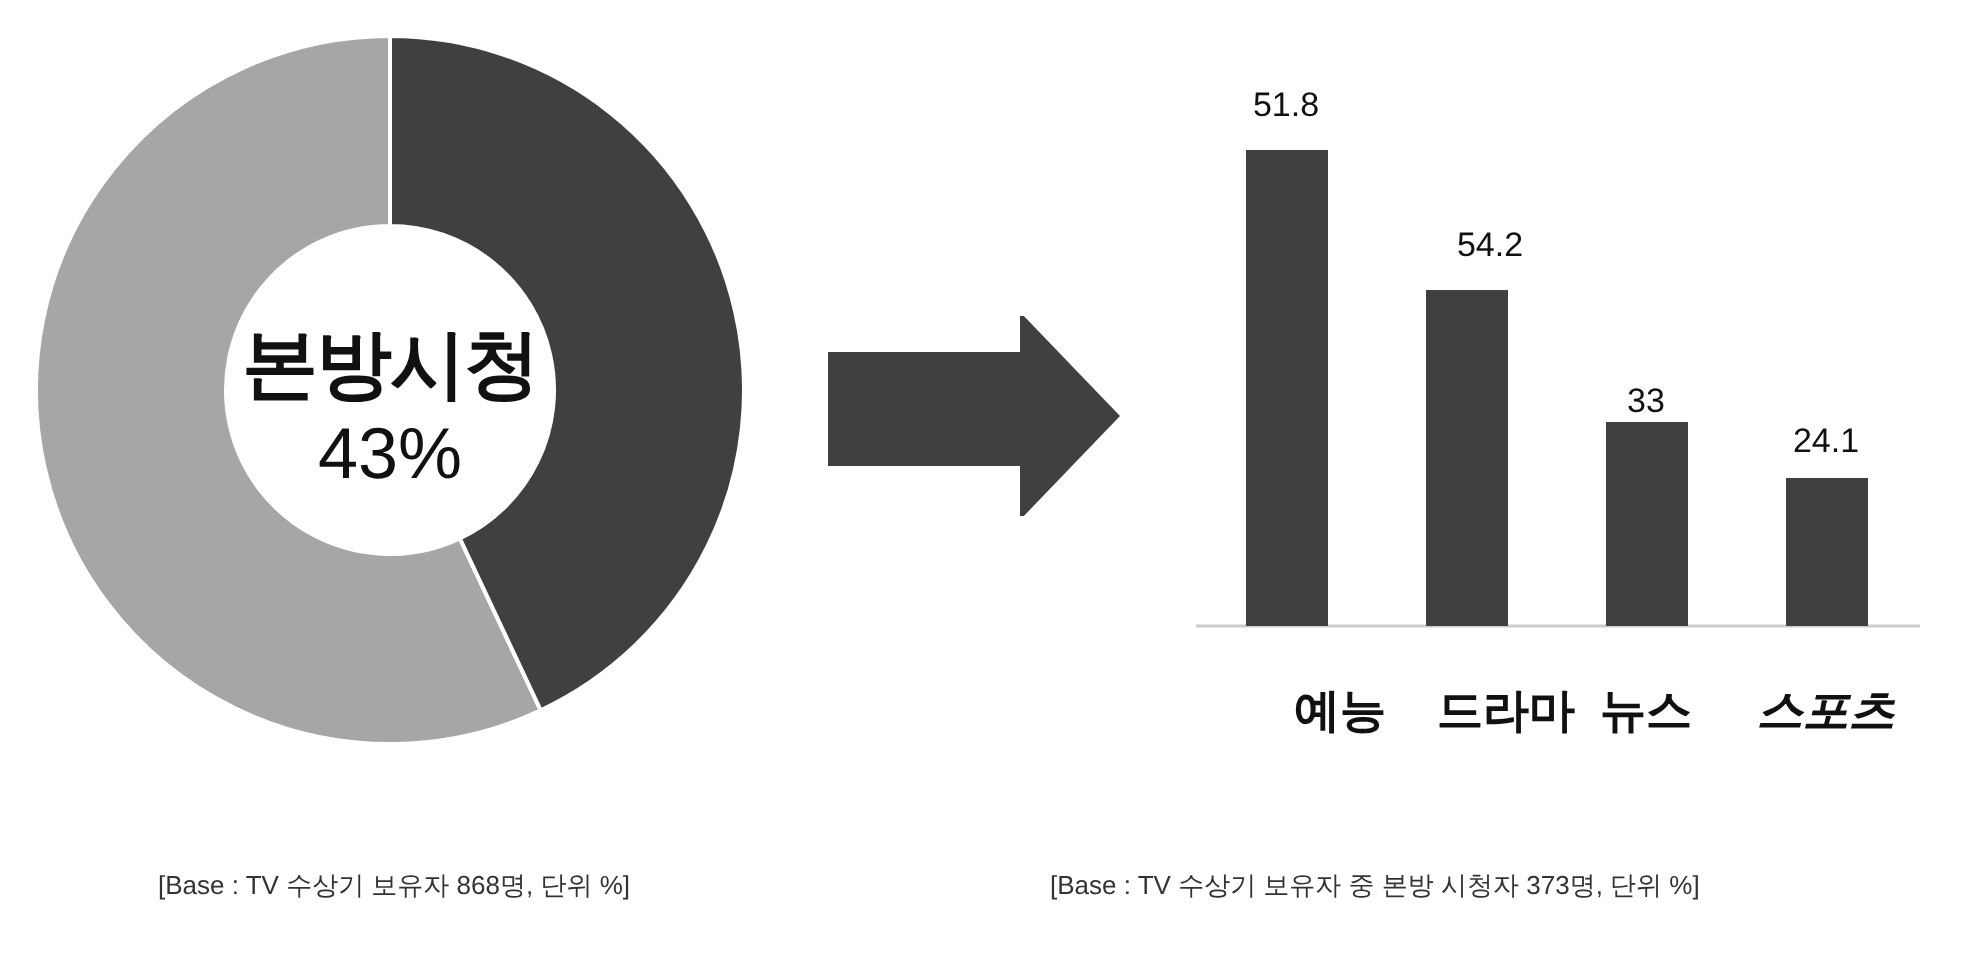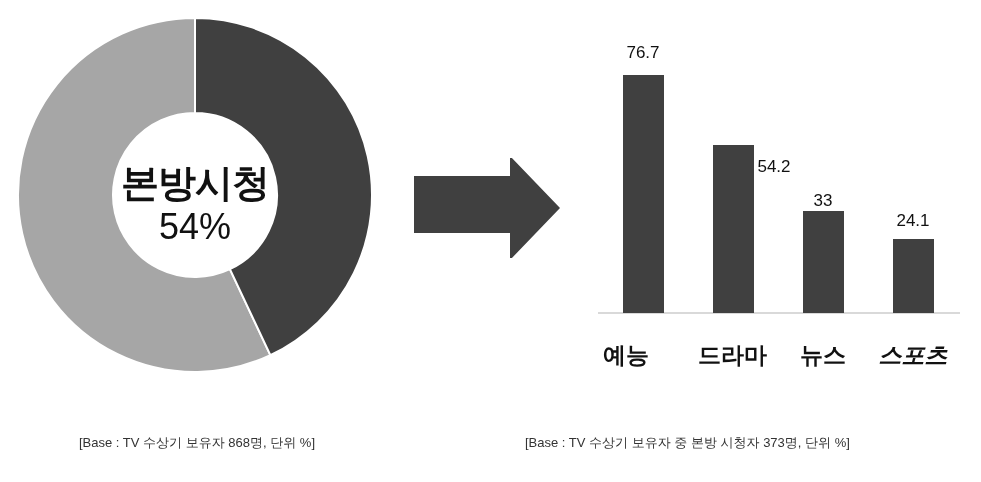--- a/index.html
+++ b/index.html
@@ -20,38 +20,38 @@
 </head>
 <body>
 
 <svg id="donut" class="abs" width="400" height="400">
 
   <path d="M270.3629346070179,355.1543882864854 A177,177 0 1 1 194.99999999999994,18 L194.99999999999997,113 A82,82 0 1 0 229.91390190833596,269.1958183022136 Z" id="slice-light" fill="#a6a6a6" stroke="#ffffff" stroke-width="2"></path>
 
   <path d="M195,18 A177,177 0 0 1 270.3629346070179,355.1543882864854 L229.91390190833596,269.1958183022136 A82,82 0 0 0 195,113 Z" id="slice-dark" fill="#404040" stroke="#ffffff" stroke-width="2"></path>
 </svg>
 <div class="center-label center-title">본방시청</div>
-<div class="center-label center-value">54%</div>
+<div class="center-label center-value">43%</div>
 
 <svg id="arrow" class="abs" width="150" height="100">
   <polygon points="0,18 96,18 96,-2 146,50 96,102 96,75 0,75" transform="translate(0,0)" fill="#404040"></polygon>
 </svg>
 
 <svg id="bars" class="abs" width="380" height="300">
   <line x1="8" y1="283" x2="370" y2="283" stroke="#cccccc" stroke-width="1.5"></line>
   <rect x="33" y="45" width="41" height="238" fill="#404040"></rect>
   <rect x="123" y="115" width="41" height="168" fill="#404040"></rect>
   <rect x="213" y="181" width="41" height="102" fill="#404040"></rect>
   <rect x="303" y="209" width="41" height="74" fill="#404040"></rect>
 </svg>
 
-<div class="bar-val" style="left:603px; top:43px;">76.7</div>
-<div class="bar-val" style="left:734px; top:113px;margin-top:44px;">54.2</div>
+<div class="bar-val" style="left:603px; top:43px;">51.8</div>
+<div class="bar-val" style="left:705px; top:113px;">54.2</div>
 <div class="bar-val" style="left:783px; top:179px;margin-top:12px;">33</div>
 <div class="bar-val" style="left:873px; top:211px;">24.1</div>
 
-<div class="bar-cat" style="left:576px;">예능</div>
-<div class="bar-cat" style="left:667px;text-align:right;">드라마</div>
+<div class="bar-cat" style="left:620px;">예능</div>
+<div class="bar-cat" style="left:703px;">드라마</div>
 <div class="bar-cat" style="left:773px;">뉴스</div>
 <div class="bar-cat" style="left:863px;font-style:italic;">스포츠</div>
 
 <div class="caption" style="left:79px;">[Base : TV 수상기 보유자 868명, 단위 %]</div>
 <div class="caption" style="left:525px;">[Base : TV 수상기 보유자 중 본방 시청자 373명, 단위 %]</div>
 
 </body></html>

